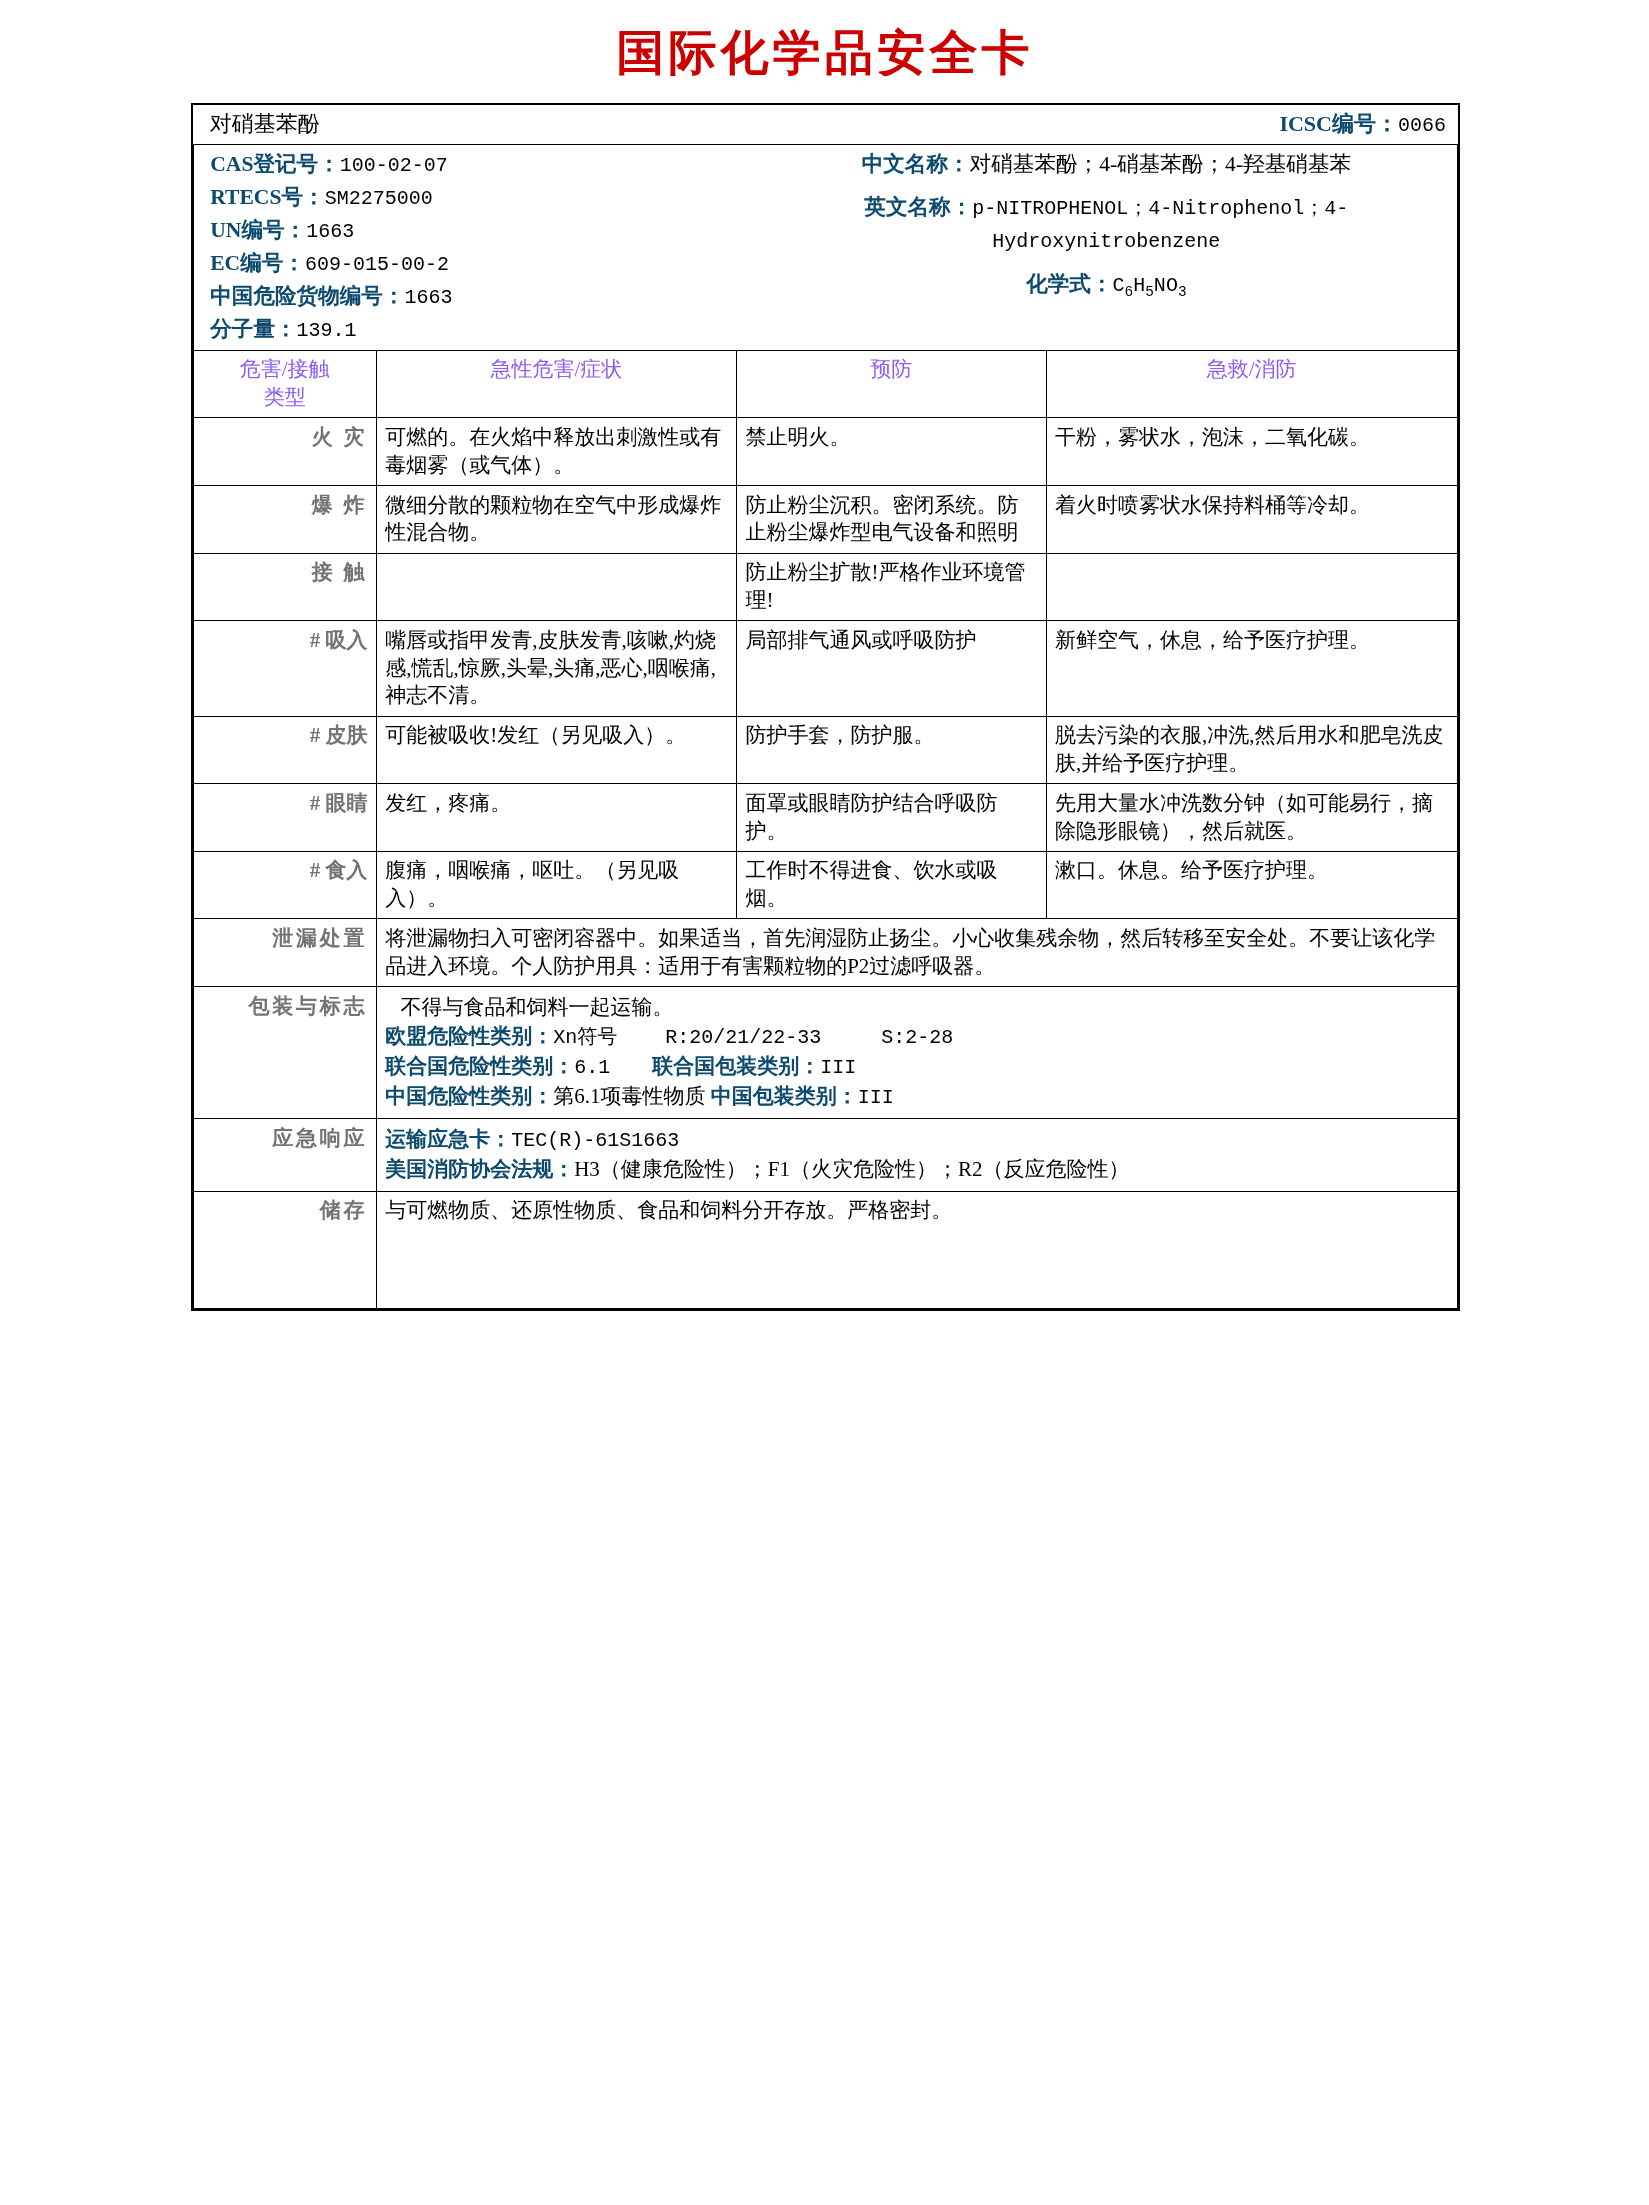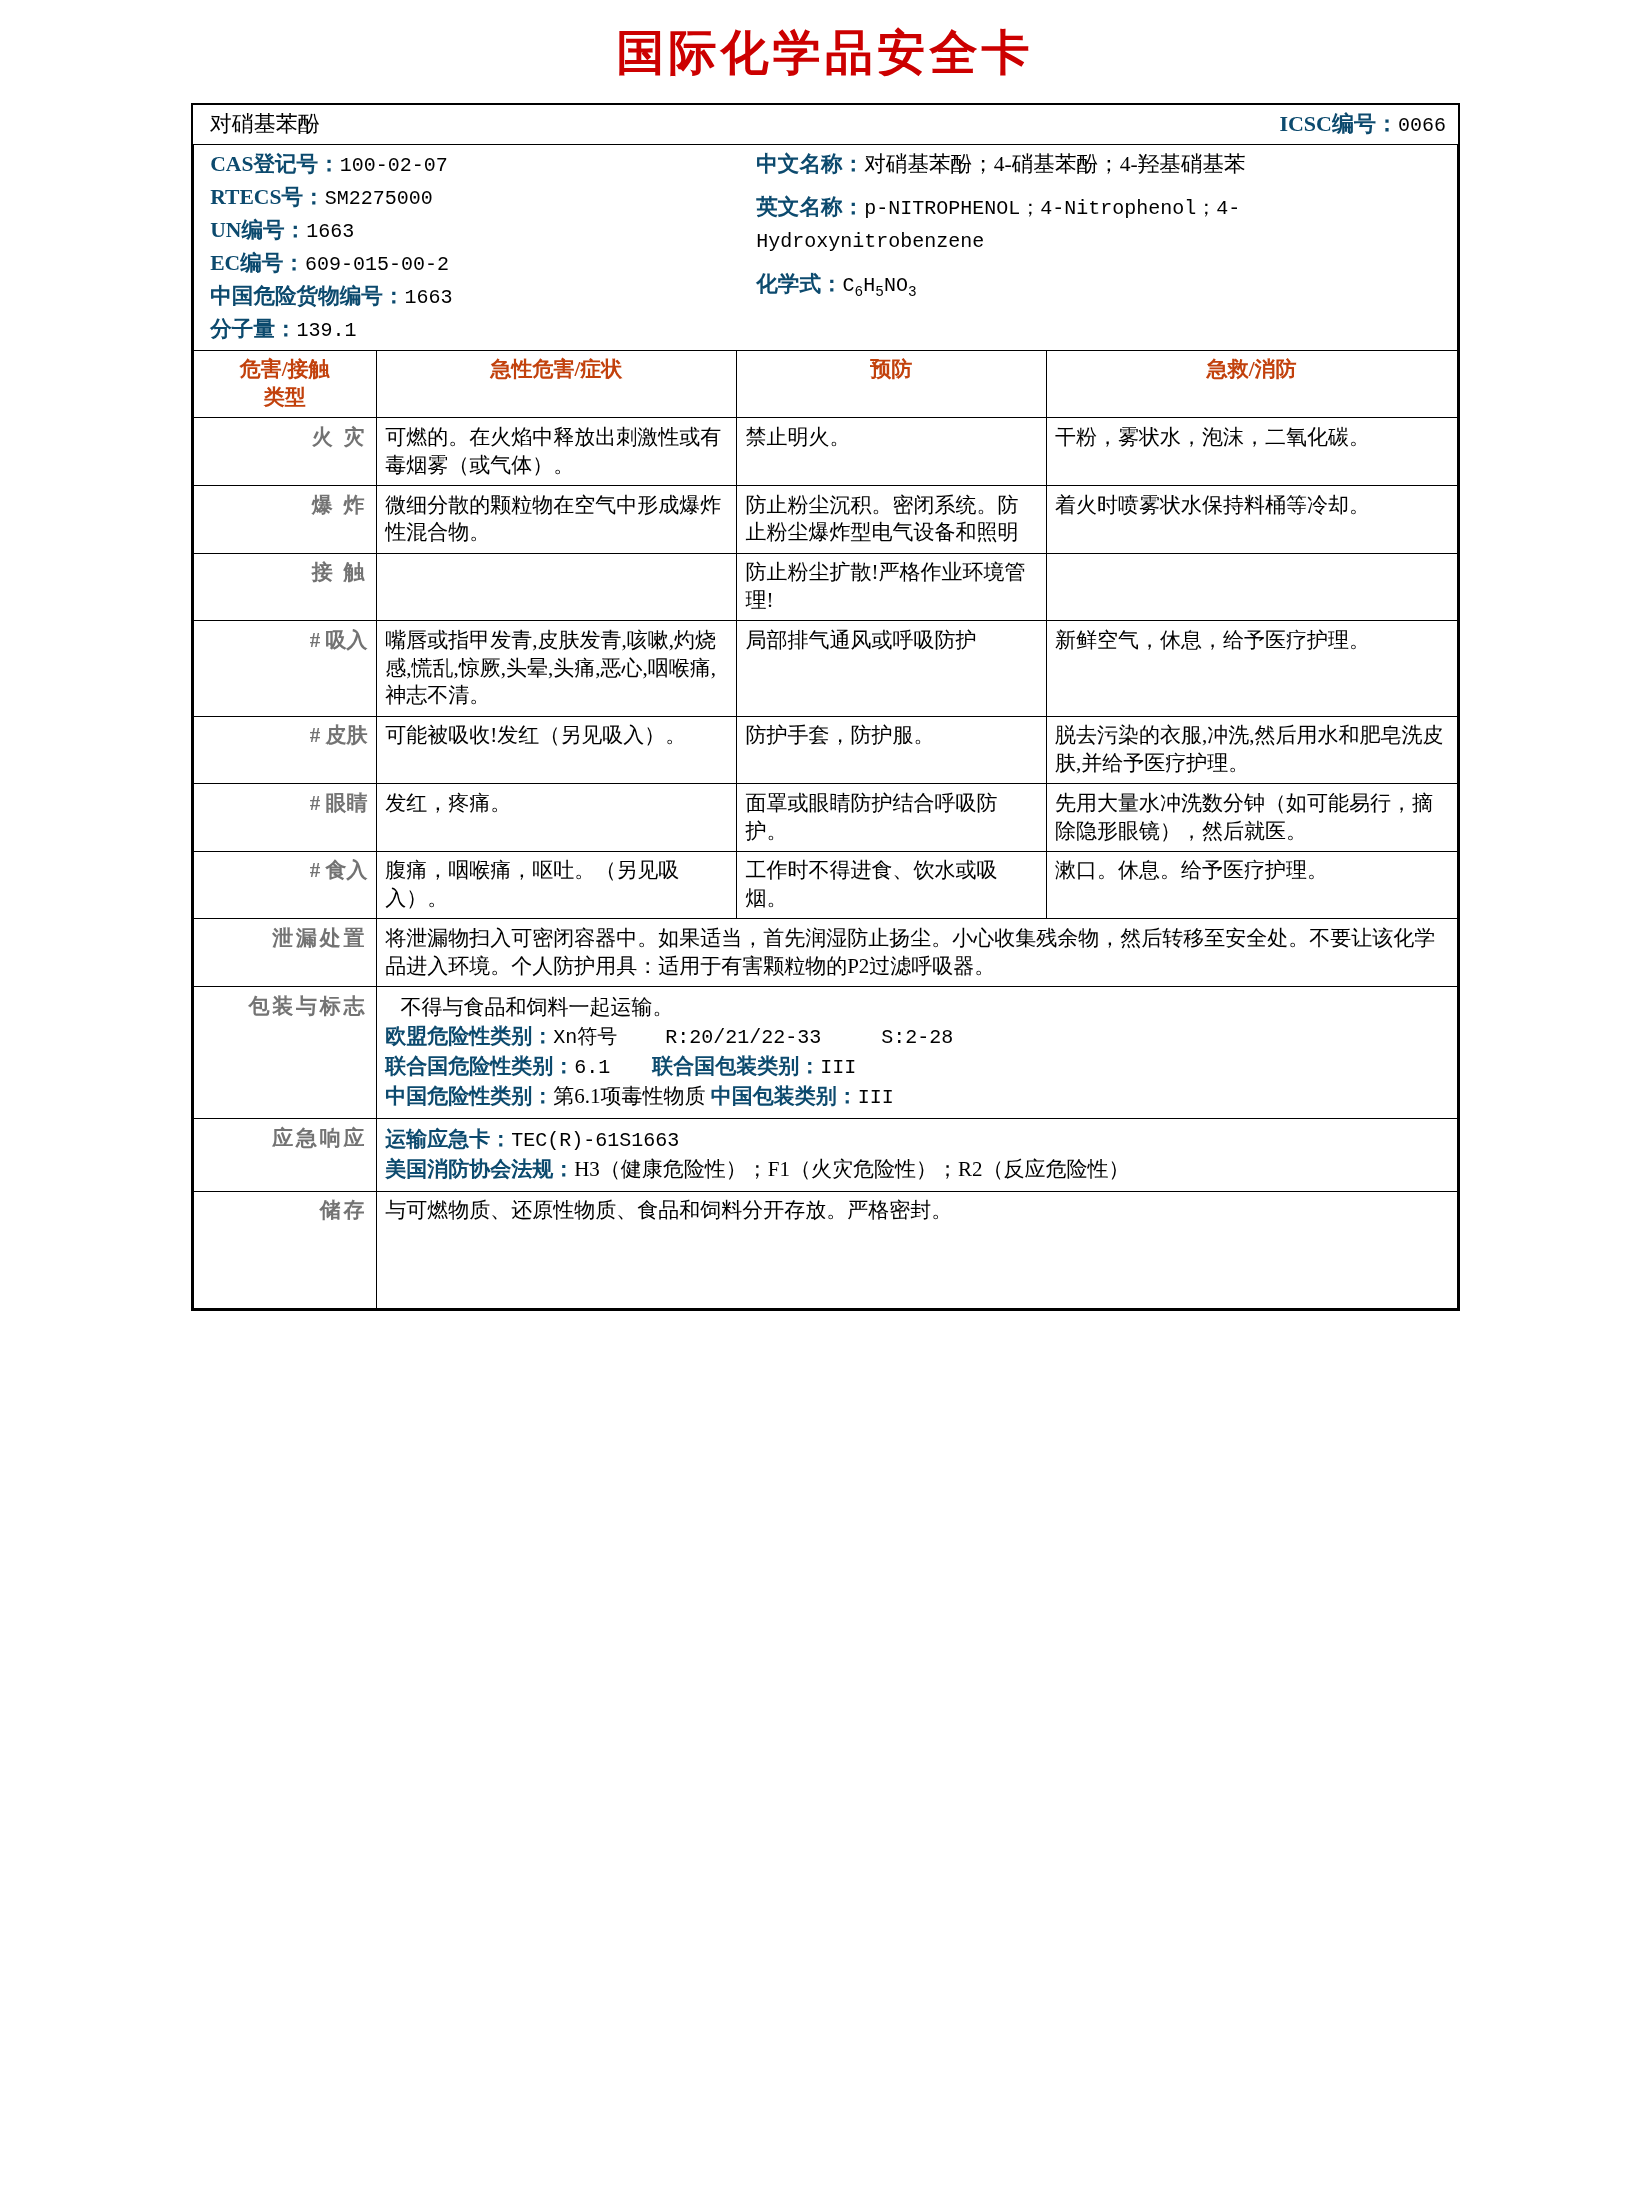--- a/index.html
+++ b/index.html
@@ -73,30 +73,31 @@
     padding-left: 7px;
   }
   .idline {
     font-size: 21.6px;
     line-height: 1.5;
     white-space: nowrap;
   }
   .idline-wrap {
     font-size: 21.6px;
     line-height: 1.5;
+    text-align: center;
   }
   .mono {
     font-family: "Liberation Mono", "DejaVu Sans Mono", monospace;
     font-size: 20px;
   }
   .spacer-line { height: 11px; }
   .hdr-cell {
     text-align: center;
-    color: #c2410c;
-    font-weight: bold;
+    color: #8b5cf6;
+    font-weight: normal;
     font-size: 23px;
     padding: 9.8px 4.2px;
   }
   .cat-cell {
     text-align: right;
     color: #737373;
     font-weight: bold;
     font-size: 23px;
     vertical-align: middle;
     letter-spacing: 2.8px;

